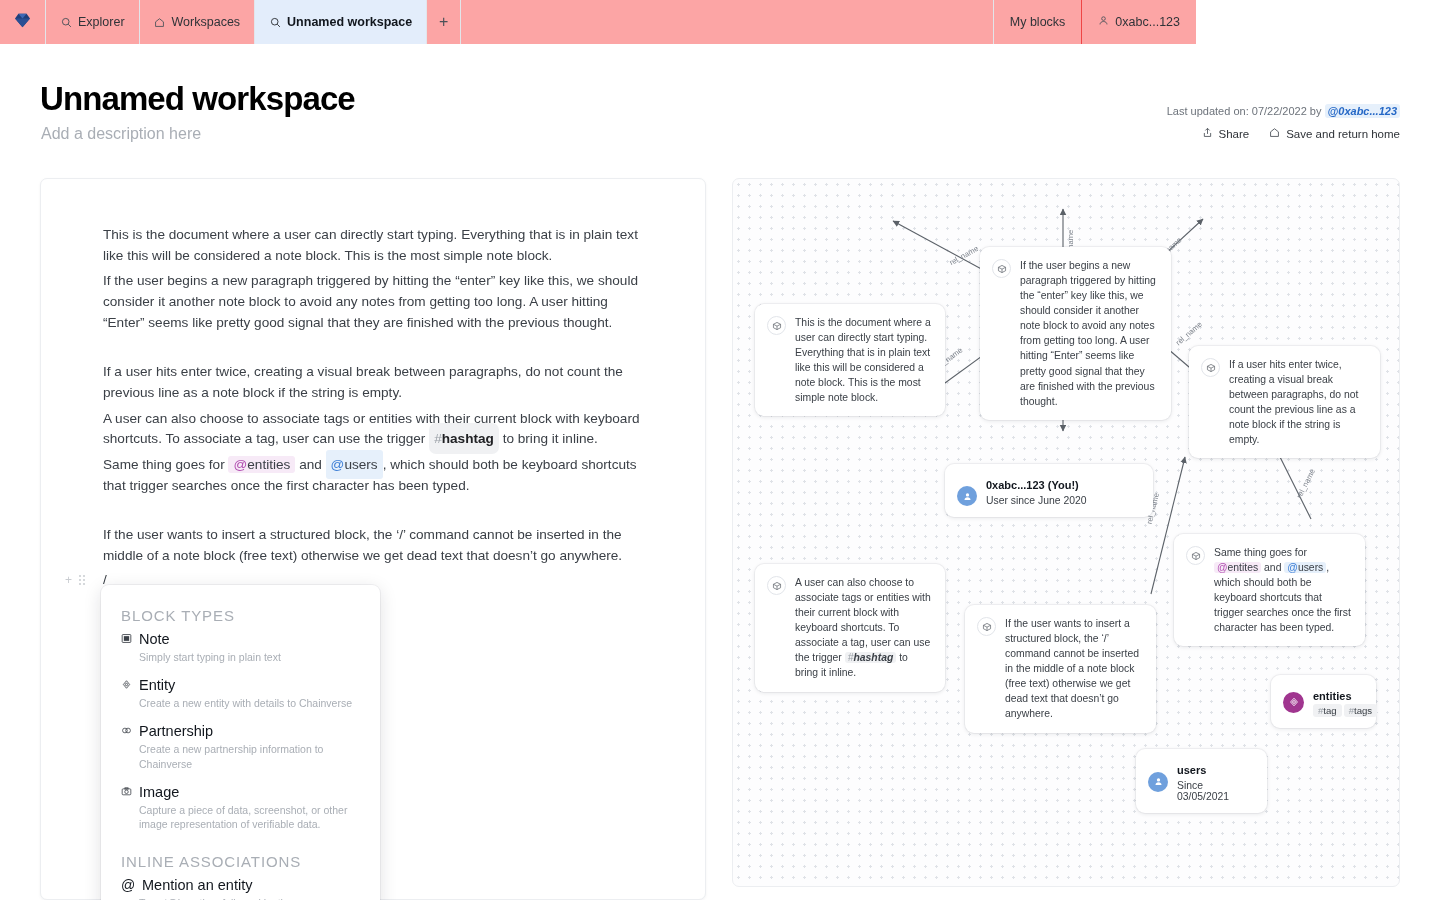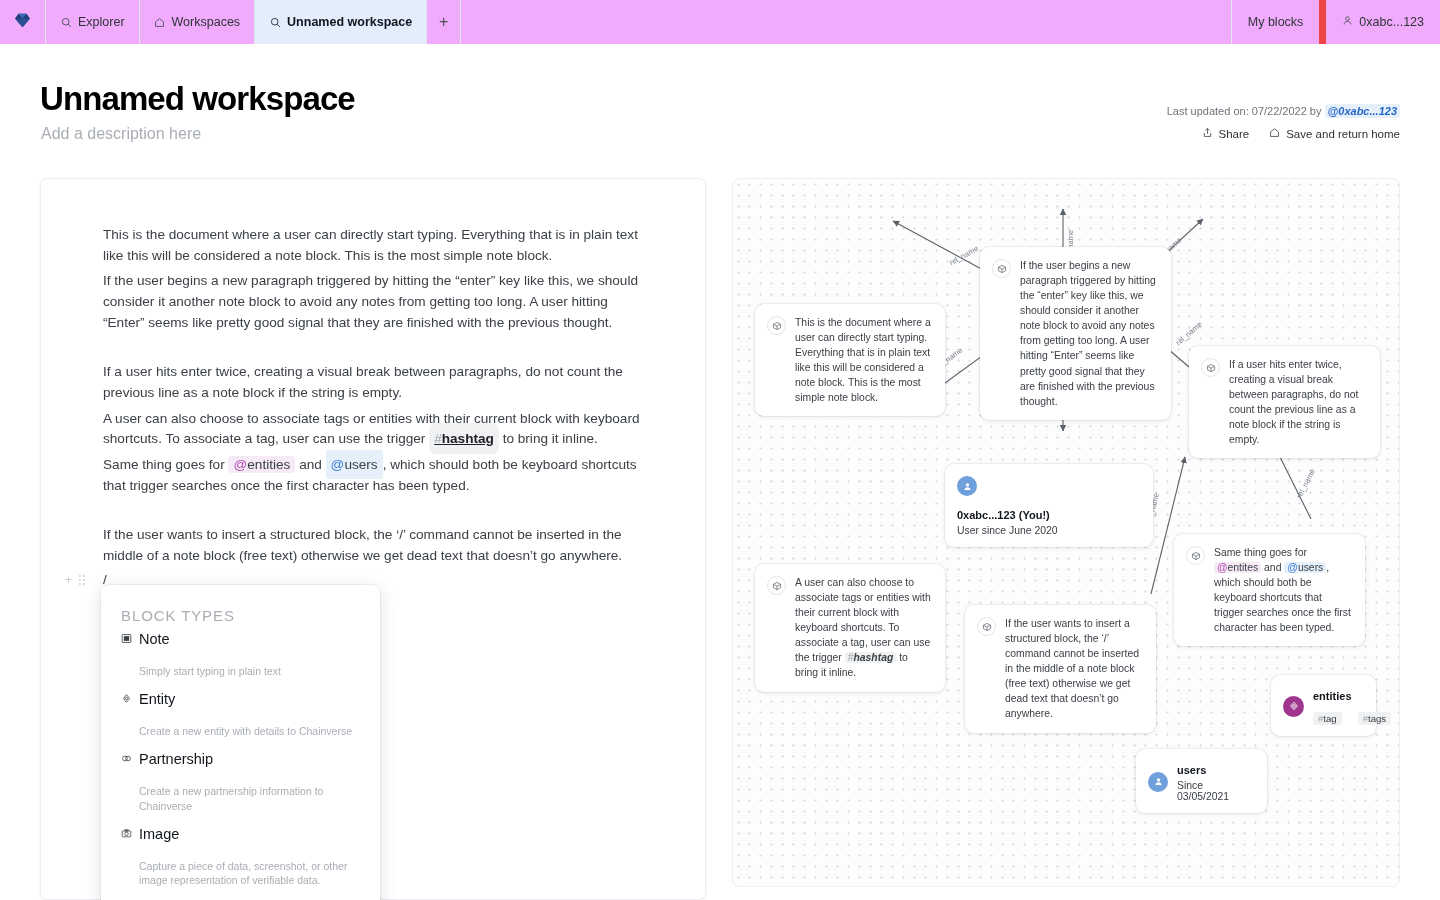--- a/index.html
+++ b/index.html
@@ -7,22 +7,22 @@
     width: 1440px; height: 900px;
     background: #ffffff;
     font-family: "Liberation Sans", sans-serif;
     overflow: hidden;
     color: #202124;
   }
 
   
   .topbar {
     position: absolute; top: 0; left: 0;
-    width: 1440px; height: 44px;
-    background: #f0abfc;
+    width: 1196px; height: 44px;
+    background: #fca5a5;
     display: flex; align-items: center; justify-content: space-between;
   }
   .tabstrip {
     display: flex; align-items: stretch;
     height: 44px; flex: 1;
   }
   .logo-cell {
     width: 46px; display: flex; align-items: center; justify-content: center;
     border-right: 1px solid #e2e5ea; height: 44px;
   }
@@ -51,21 +51,21 @@
   }
   .tabstrip-rest { flex:1; border-bottom: none; }
 
   .topbar-right {
     display:flex; align-items:stretch; height: 44px;
     border-left: 1px solid #e2e5ea;
   }
   .topbar-right .tr-item {
     display:flex; align-items:center; gap:6px;
     padding: 0 16px; font-size: 12.5px; color:#2f3338;
-    border-left: 7px solid #ef4444;
+    border-left: 1px solid #ef4444;
     white-space: nowrap; cursor: default;
   }
   .topbar-right .tr-item:first-child { border-left: none; }
 
   
   .page-header { position:absolute; top: 44px; left:0; width:1440px; height: 135px; }
   .ws-title {
     position:absolute; left: 40px; top: 36px;
     font-size: 33px; font-weight: bold; letter-spacing: -0.9px;
     color: #000;
@@ -103,21 +103,21 @@
   }
   .doc-inner { position: relative; padding: 46px 50px 0 62px; }
   .doc-p {
     font-size: 13.6px; line-height: 1.52; color: #3b4047;
     margin-bottom: 5px;
     max-width: 540px;
   }
   .doc-gap { height: 24px; }
   .chip-hash {
     background:#f0f1f3; color:#202124; font-weight:bold;
-    padding: 8px 5px; border-radius: 7px; text-decoration: underline;
+    padding: 8px 5px; border-radius: 7px;
   }
   .chip-hash .sym { color:#9aa0a7; font-weight: normal; }
   .chip-ent {
     background:#f7eaf7; color:#3b4047; padding: 1px 5px; border-radius: 3px;
   }
   .chip-ent .sym { color:#b14fb1; }
   .chip-usr {
     background:#e6f0fb; color:#3b4047; padding: 7px 5px; border-radius: 3px;
   }
   .chip-usr .sym { color:#3e7fd6; }
@@ -138,21 +138,21 @@
     box-shadow: 0 4px 18px rgba(20,25,35,.13), 0 0 0 1px rgba(20,25,35,.05);
     padding: 22px 20px 0 20px;
     overflow: hidden;
   }
   .sm-head {
     font-size: 15px; letter-spacing: .9px; color:#a9aeb5; text-transform: uppercase;
     margin-bottom: 7px;
   }
   .sm-item { margin-bottom: 13px; }
   .sm-title { display:flex; align-items:center; gap:7px; font-size: 14.5px; color:#11161d; }
-  .sm-sub { font-size: 10.5px; color:#a9aeb5; margin-left: 18px; line-height: 1.35; margin-top: 17px; max-width: 225px;}
+  .sm-sub { font-size: 10.5px; color:#a9aeb5; margin-left: 18px; line-height: 1.35; margin-top: 3px; max-width: 225px;}
   .sm-sub.wide { max-width: 240px; }
   .sm-gap { height: 9px; }
   .at-glyph { font-size: 14px; color:#11161d; width: 14px; display:inline-block;}
 
   
   .graph-pane {
     position:absolute; left: 732px; top: 178px;
     width: 668px; height: 709px;
     background:#fdfdfe;
     border: 1px solid #eceef1;
@@ -185,21 +185,21 @@
     background:#6fa0dd; display:flex; align-items:center; justify-content:center;
     margin-top: 1px;
   }
   .ent-circ {
     flex:0 0 auto; width: 21px; height: 21px; border-radius:50%;
     background:#a0358f; display:flex; align-items:center; justify-content:center;
     margin-top: 1px;
   }
   .ntitle { font-size: 11px; font-weight: bold; color:#11161d; }
   .nsub { font-size: 10.4px; color:#3b4047; margin-top: 2px; }
-  .tagrow { display:flex; gap:16px; margin-top: 8px; }
+  .tagrow { display:flex; gap:2px; margin-top: 0; }
   .tagpill { background:#f0f1f3; border-radius:3px; padding: 1px 5px; font-size: 9.6px; color:#3b4047; }
   .tagpill .sym { color:#9aa0a7; }
 
   .mini-hash { background:#f0f1f3; font-weight:bold; padding:0 3px; border-radius:3px;font-style:italic; }
   .mini-hash .sym { color:#9aa0a7; font-weight:normal; }
   .mini-ent { background:#f7eaf7; padding:0 3px; border-radius:3px; }
   .mini-ent .sym { color:#b14fb1; }
   .mini-usr { background:#e6f0fb; padding:0 3px; border-radius:3px; }
   .mini-usr .sym { color:#3e7fd6; }
 
@@ -511,21 +511,21 @@
         </svg>
     </span>
     <span class="gtext">
       <span>Same thing goes for</span>
       <span class="mini-ent"><span class="sym">@</span><span>entites</span></span>
       <span>and</span>
       <span class="mini-usr"><span class="sym">@</span><span>users</span></span><span>, which should both be keyboard shortcuts that trigger searches once the first character has been typed.</span>
     </span>
   </div>
 
-  <div class="gnode" style="left:212px; top:285px; width:208px; align-items:flex-start;flex-direction:column;">
+  <div class="gnode" style="left:212px; top:285px; width:208px; align-items:flex-end;">
     <span class="avatar-circ">
       <svg viewBox="0 0 14 14" width="11" height="11">
           <circle cx="7" cy="5" r="2.1" fill="#fff"></circle>
           <path d="M3.2 11.4c0-2.2 1.7-3.3 3.8-3.3s3.8 1.1 3.8 3.3" fill="#fff"></path>
         </svg>
     </span>
     <span>
       <span class="ntitle">0xabc...123 (You!)</span>
       <div class="nsub">User since June 2020</div>
     </span>

